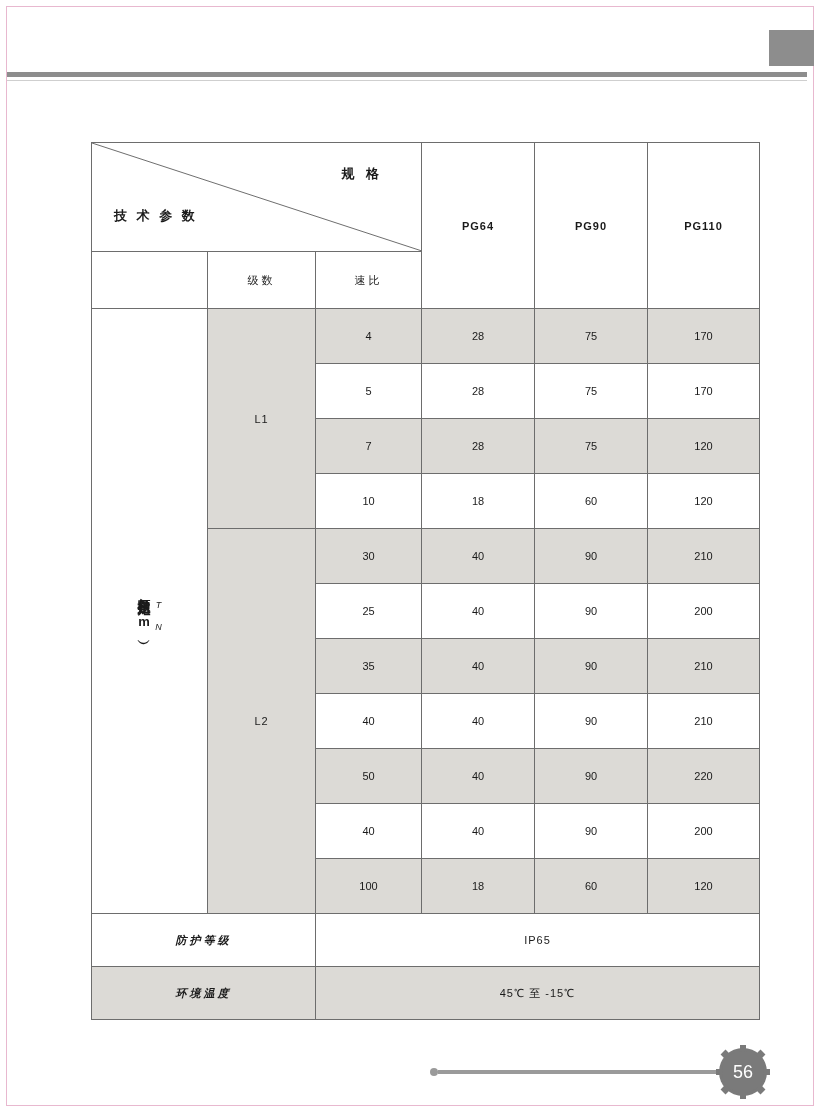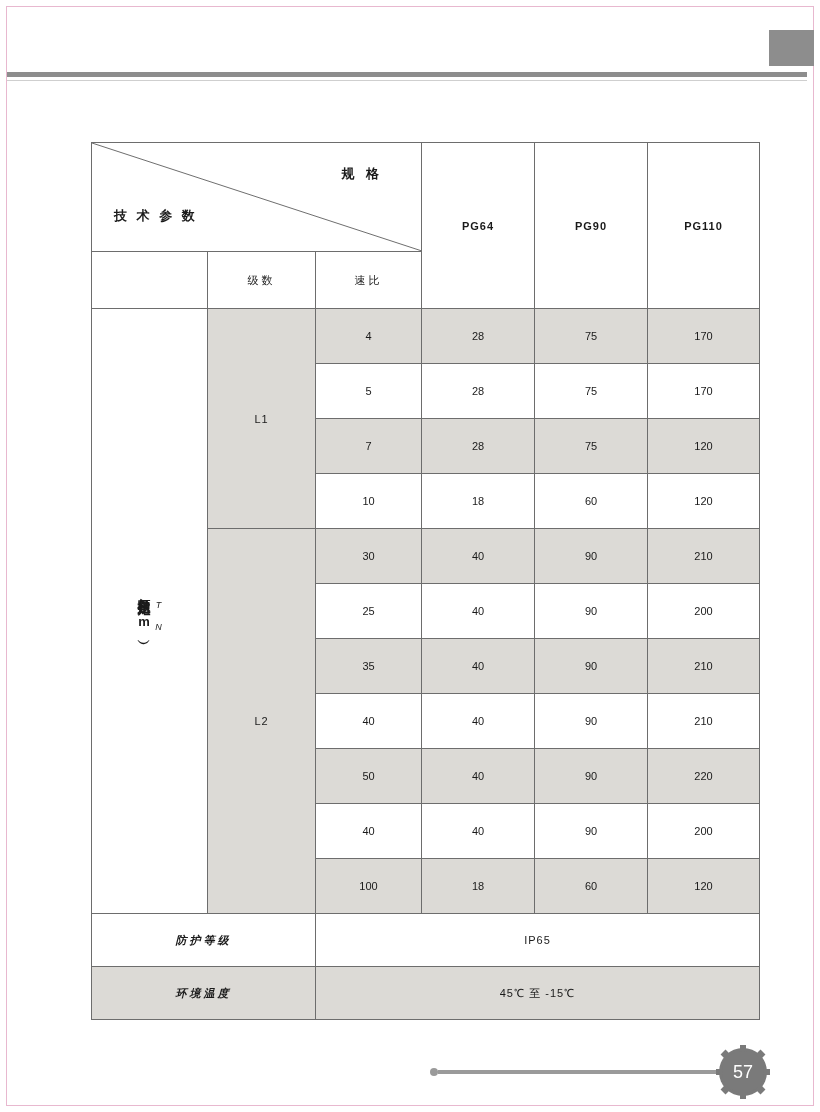--- a/index.html
+++ b/index.html
@@ -321,13 +321,13 @@
     <rect x="24" y="0" width="6" height="8"></rect>
     <rect x="24" y="46" width="6" height="8"></rect>
     <rect x="0" y="24" width="8" height="6"></rect>
     <rect x="46" y="24" width="8" height="6"></rect>
     <rect x="6" y="6" width="7" height="7" transform="rotate(45 9.5 9.5)"></rect>
     <rect x="41" y="41" width="7" height="7" transform="rotate(45 44.5 44.5)"></rect>
     <rect x="41" y="6" width="7" height="7" transform="rotate(45 44.5 9.5)"></rect>
     <rect x="6" y="41" width="7" height="7" transform="rotate(45 9.5 44.5)"></rect>
   </g>
 </svg>
-<div class="page-badge">57</div>
+<div class="page-badge">56</div>
 
 </body></html>

